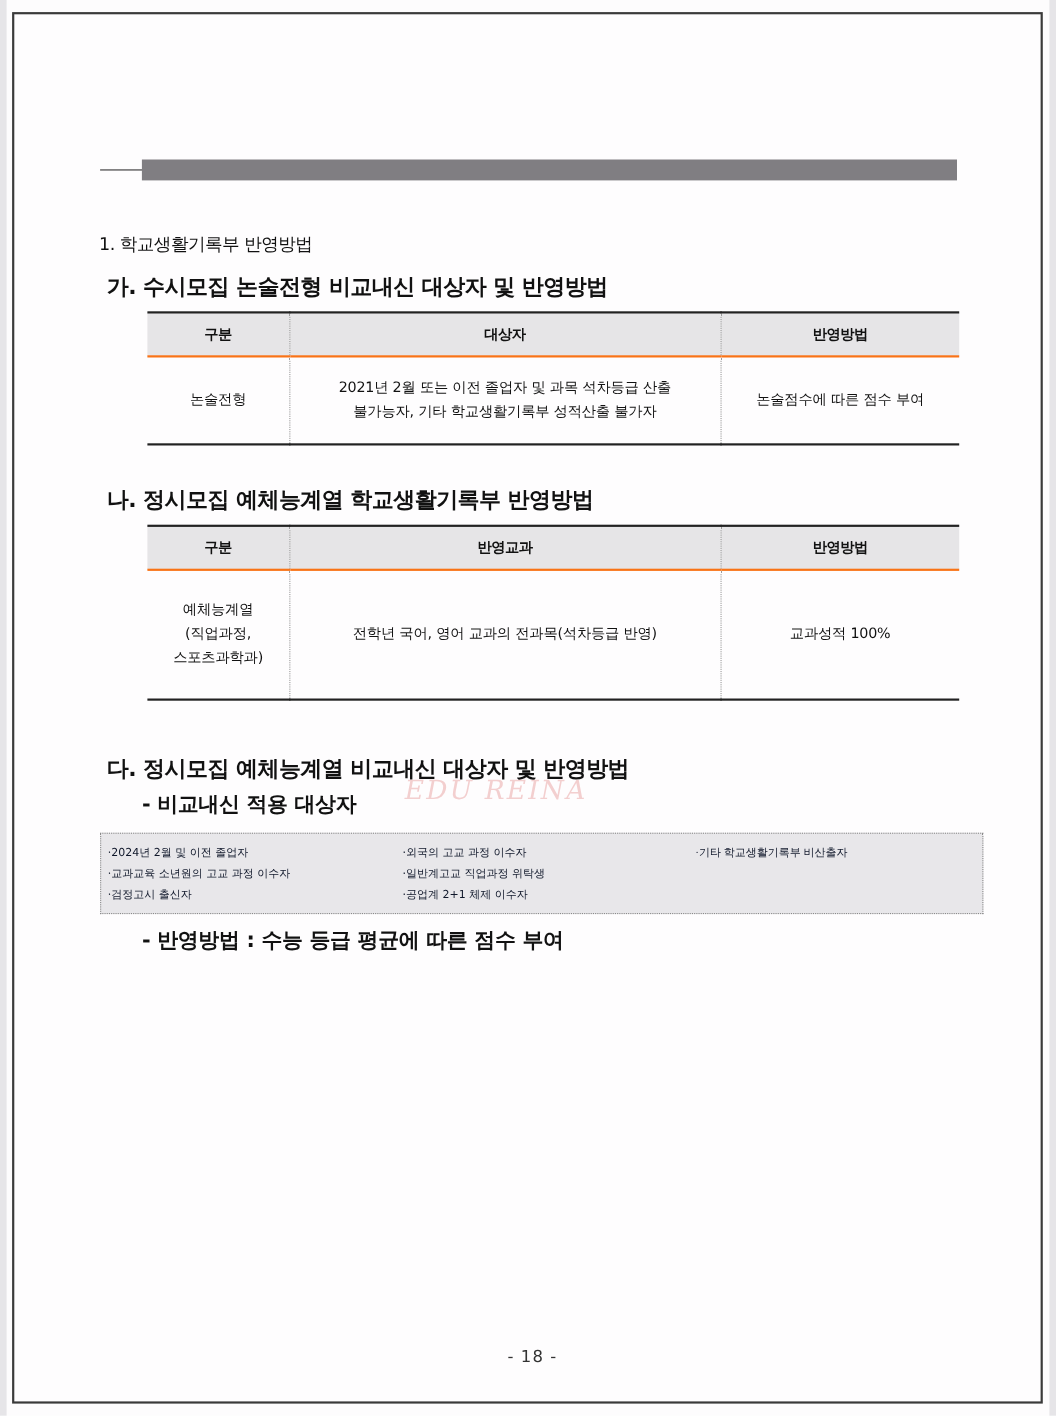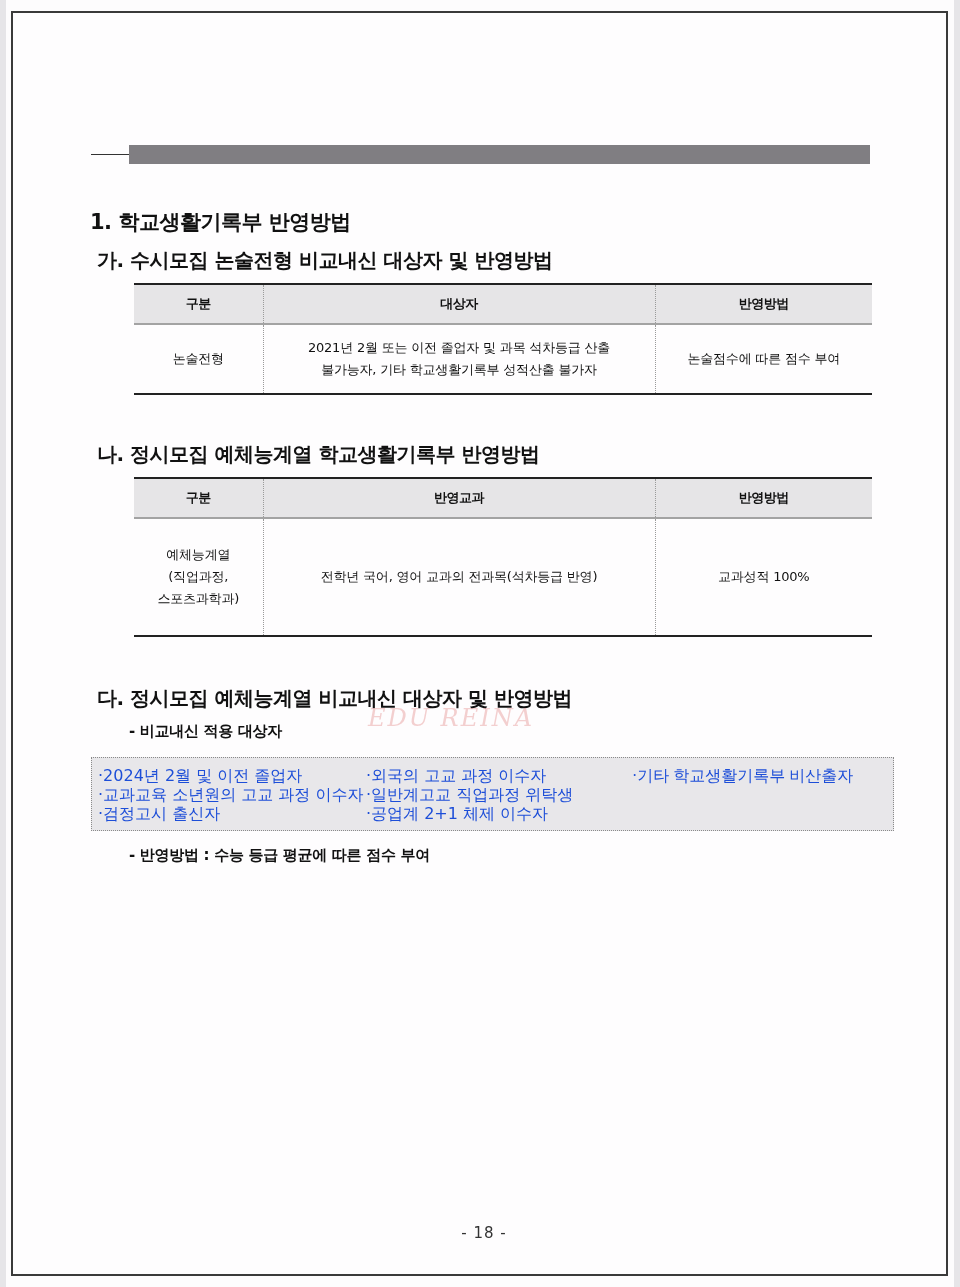--- a/index.html
+++ b/index.html
@@ -59,58 +59,58 @@
     }
     .chapter-rule-bar {
       position: absolute;
       left: 116px; top: 132px;
       width: 741px; height: 19px;
       background: #807e82;
     }
     .h1 {
       position: absolute;
       left: 77px; top: 191px;
-      font-size: 21px;
-      font-weight: bold;
+      font-size: 16px;
+      font-weight: normal;
       line-height: 36px;
       white-space: nowrap;
       letter-spacing: -0.5px;
     }
     .h2 {
       position: absolute;
       font-size: 20px;
       font-weight: bold;
       line-height: 28px;
       white-space: nowrap;
       letter-spacing: -0.5px;
     }
     .h3 {
       position: absolute;
-      font-size: 15px;
+      font-size: 19px;
       font-weight: bold;
       line-height: 26px;
       white-space: nowrap;
       letter-spacing: -0.3px;
     }
     table.grid {
       position: absolute;
       left: 121px;
       width: 738px;
       border-collapse: collapse;
       table-layout: fixed;
       font-size: 13px;
       border-top: 2px solid #222;
       border-bottom: 2px solid #222;
     }
     table.grid th {
       background: #e6e5e7;
       font-weight: bold;
       height: 38px;
       text-align: center;
-      border-bottom: 2px solid #a3a3a3;
+      border-bottom: 2px solid #f97316;
       padding: 0;
       letter-spacing: -0.5px;
     }
     table.grid td {
       text-align: center;
       padding: 0 6px;
       line-height: 22px;
       font-weight: normal;
       color: #111;
       letter-spacing: -0.2px;
@@ -128,22 +128,22 @@
       letter-spacing: 2px;
       white-space: nowrap;
       pointer-events: none;
     }
     .target-box {
       position: absolute;
       left: 78px; top: 744px;
       width: 801px; height: 72px;
       background: #e8e7ea;
       border: 1px dotted #8a8a8a;
-      font-size: 16px;
-      color: #1d4ed8;
+      font-size: 10px;
+      color: #0f172a;
     }
     .target-col {
       position: absolute;
       top: 8px;
       line-height: 19px;
       white-space: nowrap;
     }
     .target-col div::before {
       content: "\00B7 ";
     }
@@ -179,21 +179,21 @@
       <col style="width:217px">
     </colgroup>
     <thead>
       <tr>
         <th>구분</th>
         <th>대상자</th>
         <th>반영방법</th>
       </tr>
     </thead>
     <tbody>
-      <tr style="height:70px;">
+      <tr style="height:80px;">
         <td>논술전형</td>
         <td>
           <div>2021년 2월 또는 이전 졸업자 및 과목 석차등급 산출</div>
           <div>불가능자, 기타 학교생활기록부 성적산출 불가자</div>
         </td>
         <td>논술점수에 따른 점수 부여</td>
       </tr>
     </tbody>
   </table>
 

